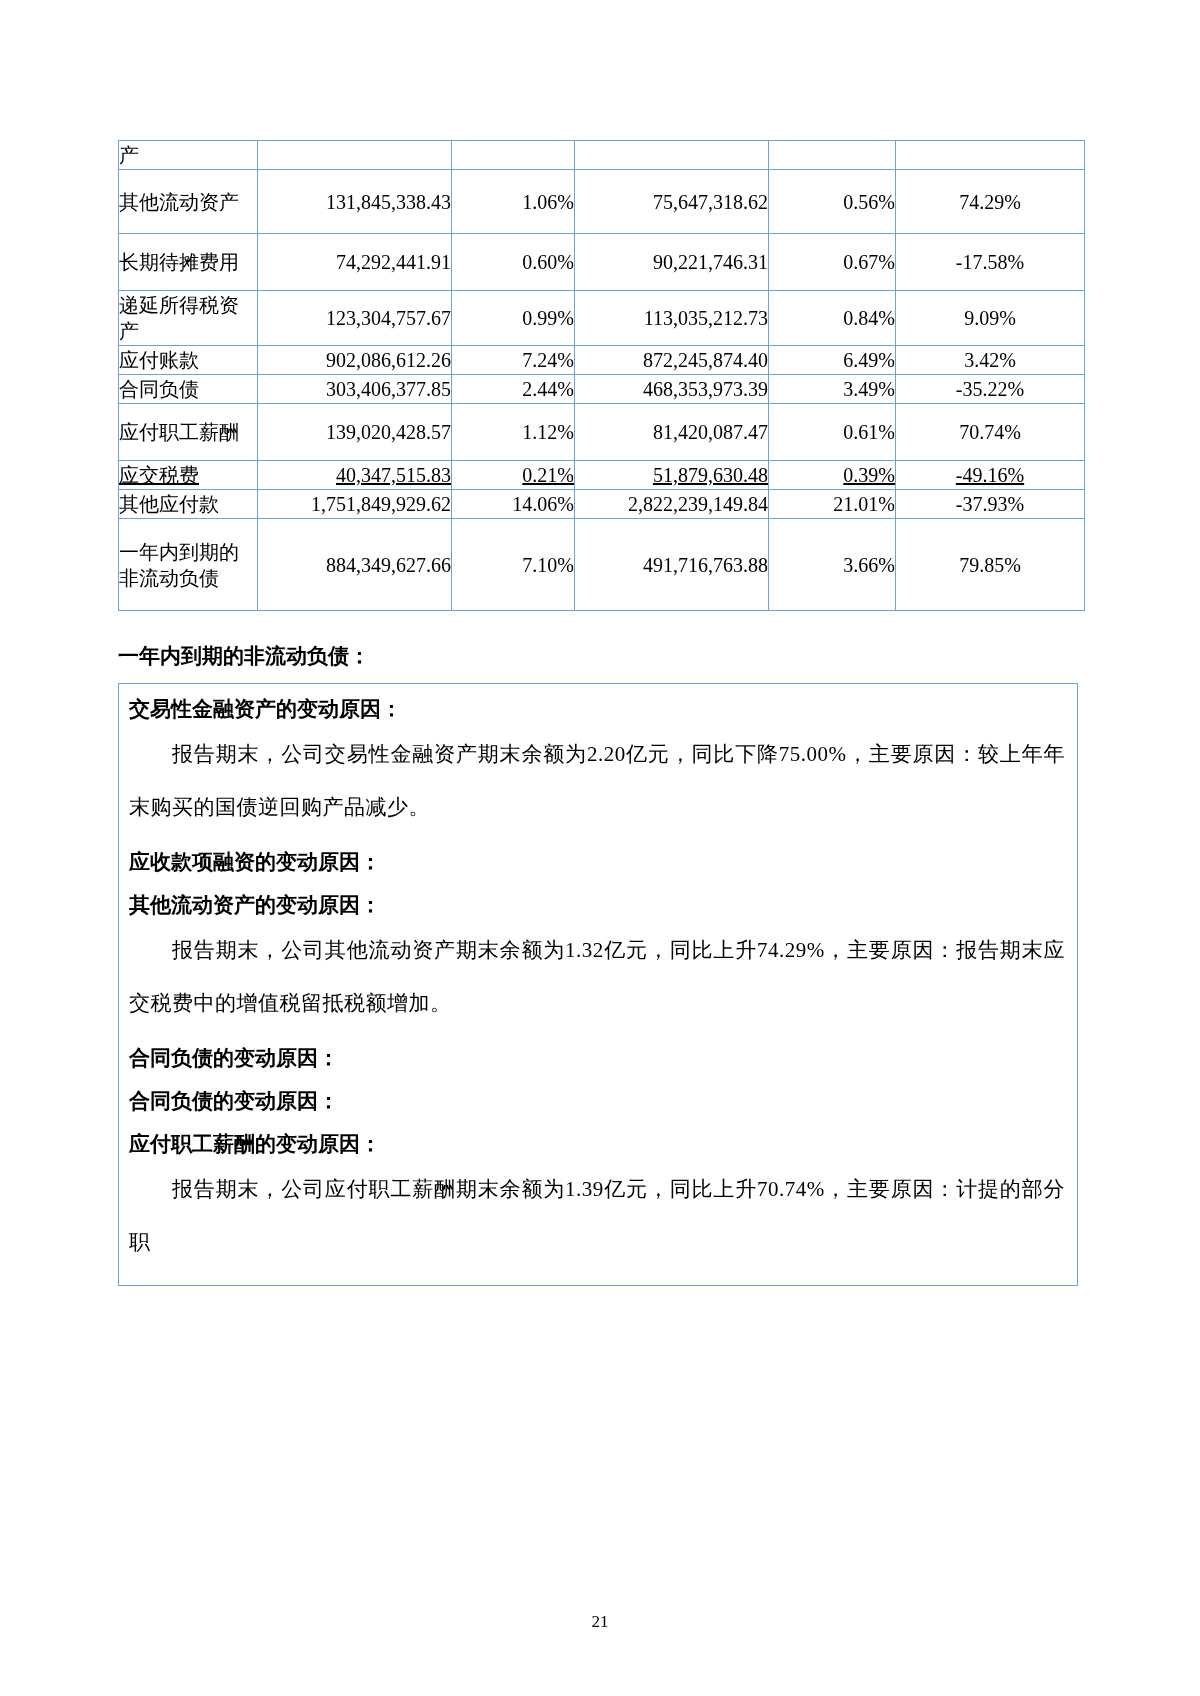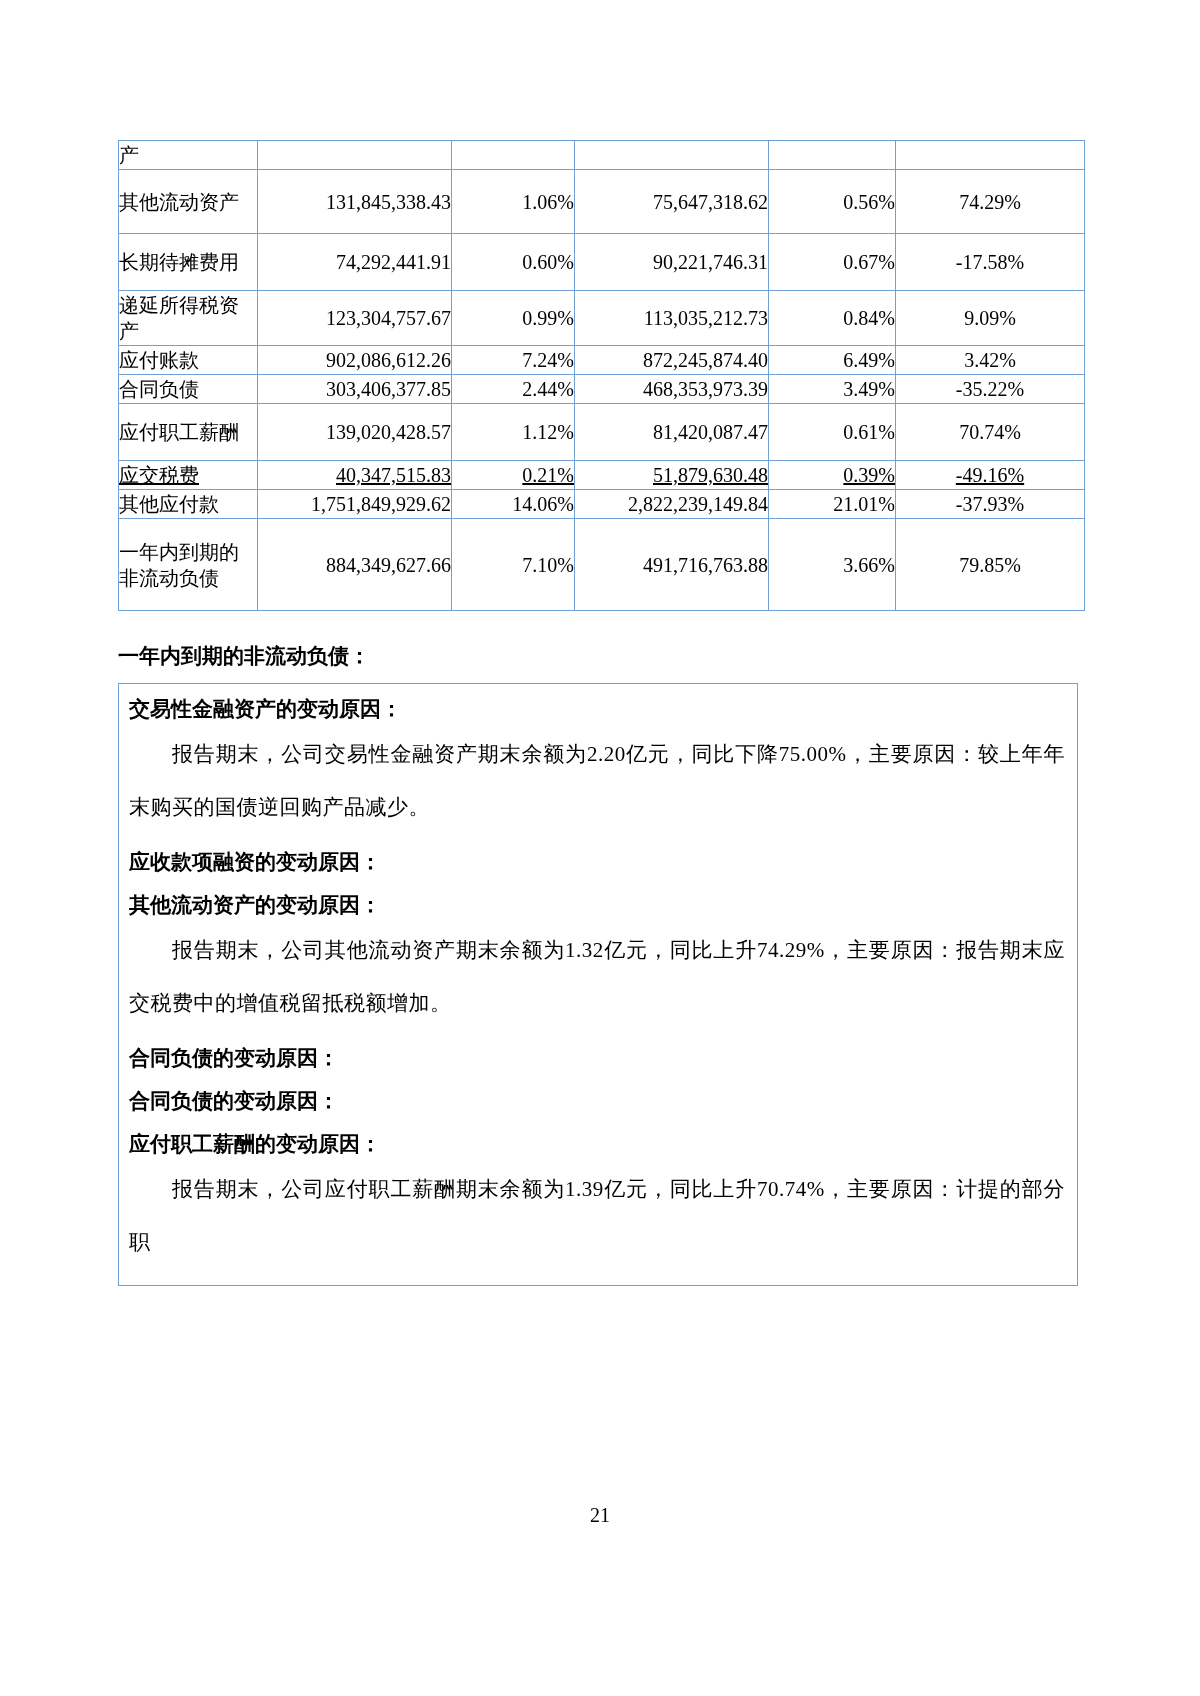--- a/index.html
+++ b/index.html
@@ -66,24 +66,24 @@
     font-size:21px;
     line-height:53px;
     text-indent:43px;
     text-align:justify;
     letter-spacing:0.5px;
     margin:0;
   }
   
   .page-num{
     position:absolute;
-    left:0;top:1504px;
+    left:0;top:1612px;
     width:100%;
     text-align:center;
-    font-size:20px;
+    font-size:17px;
   }
 </style>
 </head>
 <body>
 
 <div class="page">
   <div class="content">
 
     <table class="fin">
       <tbody>

